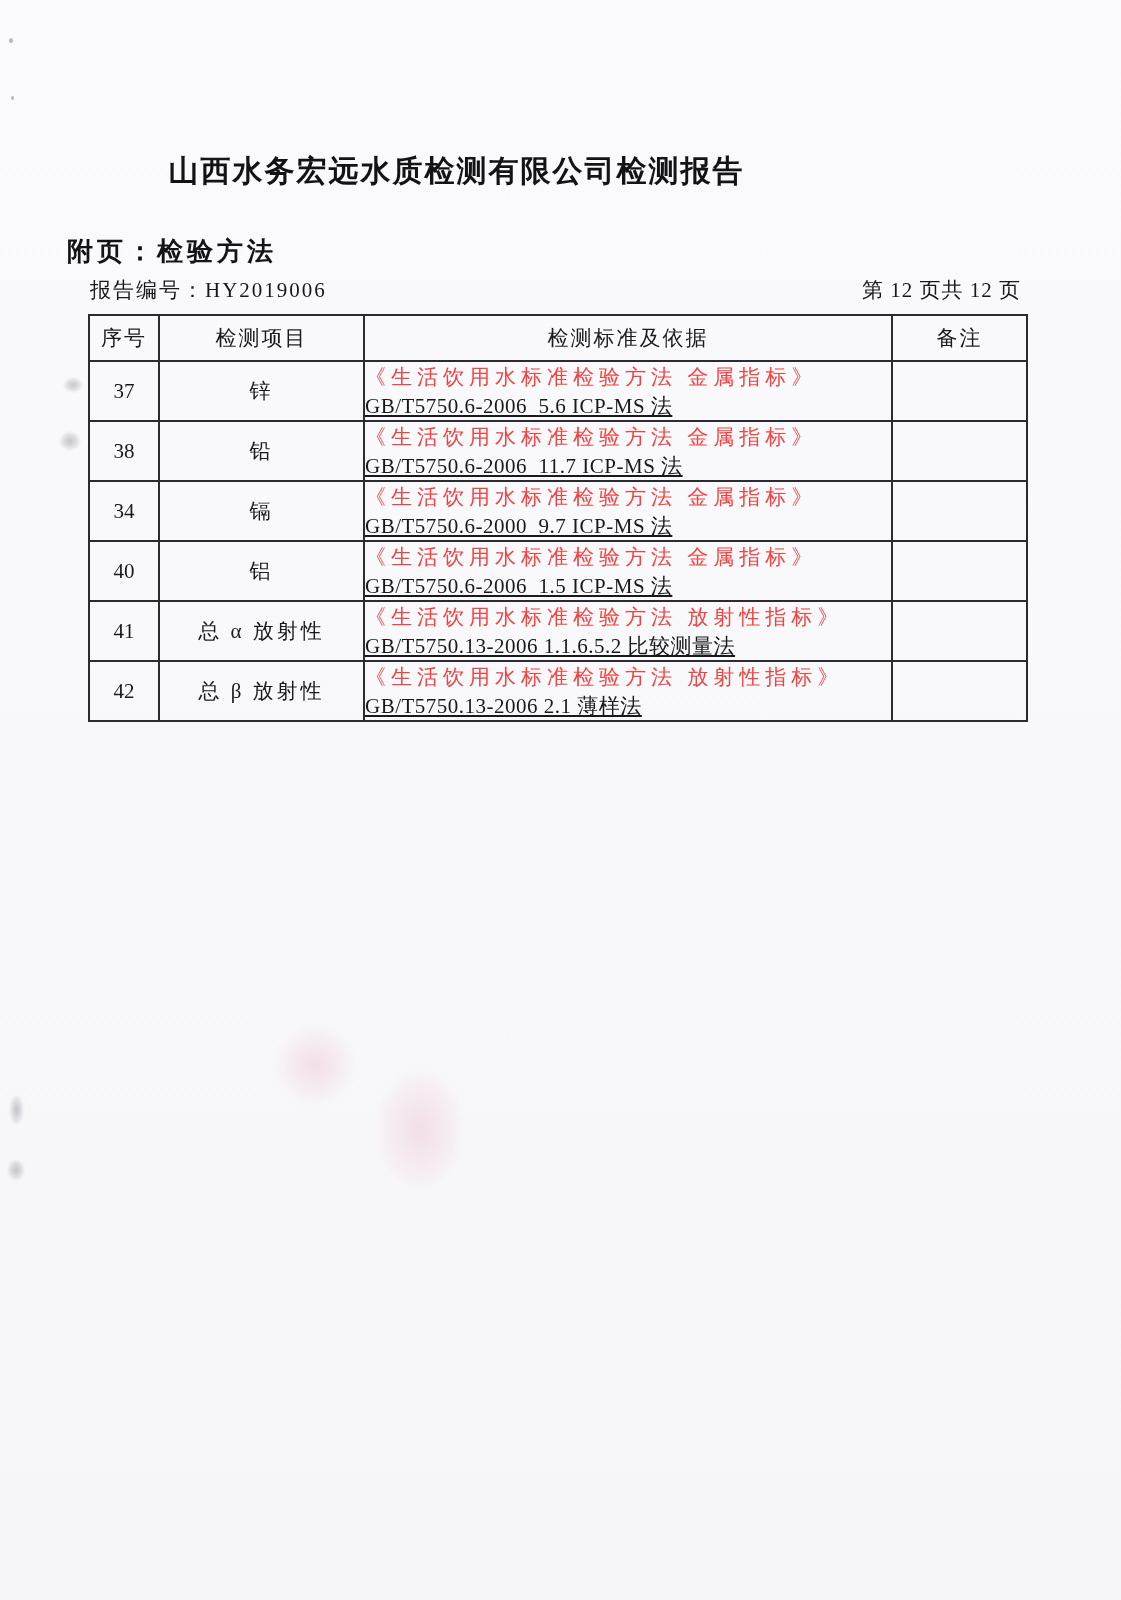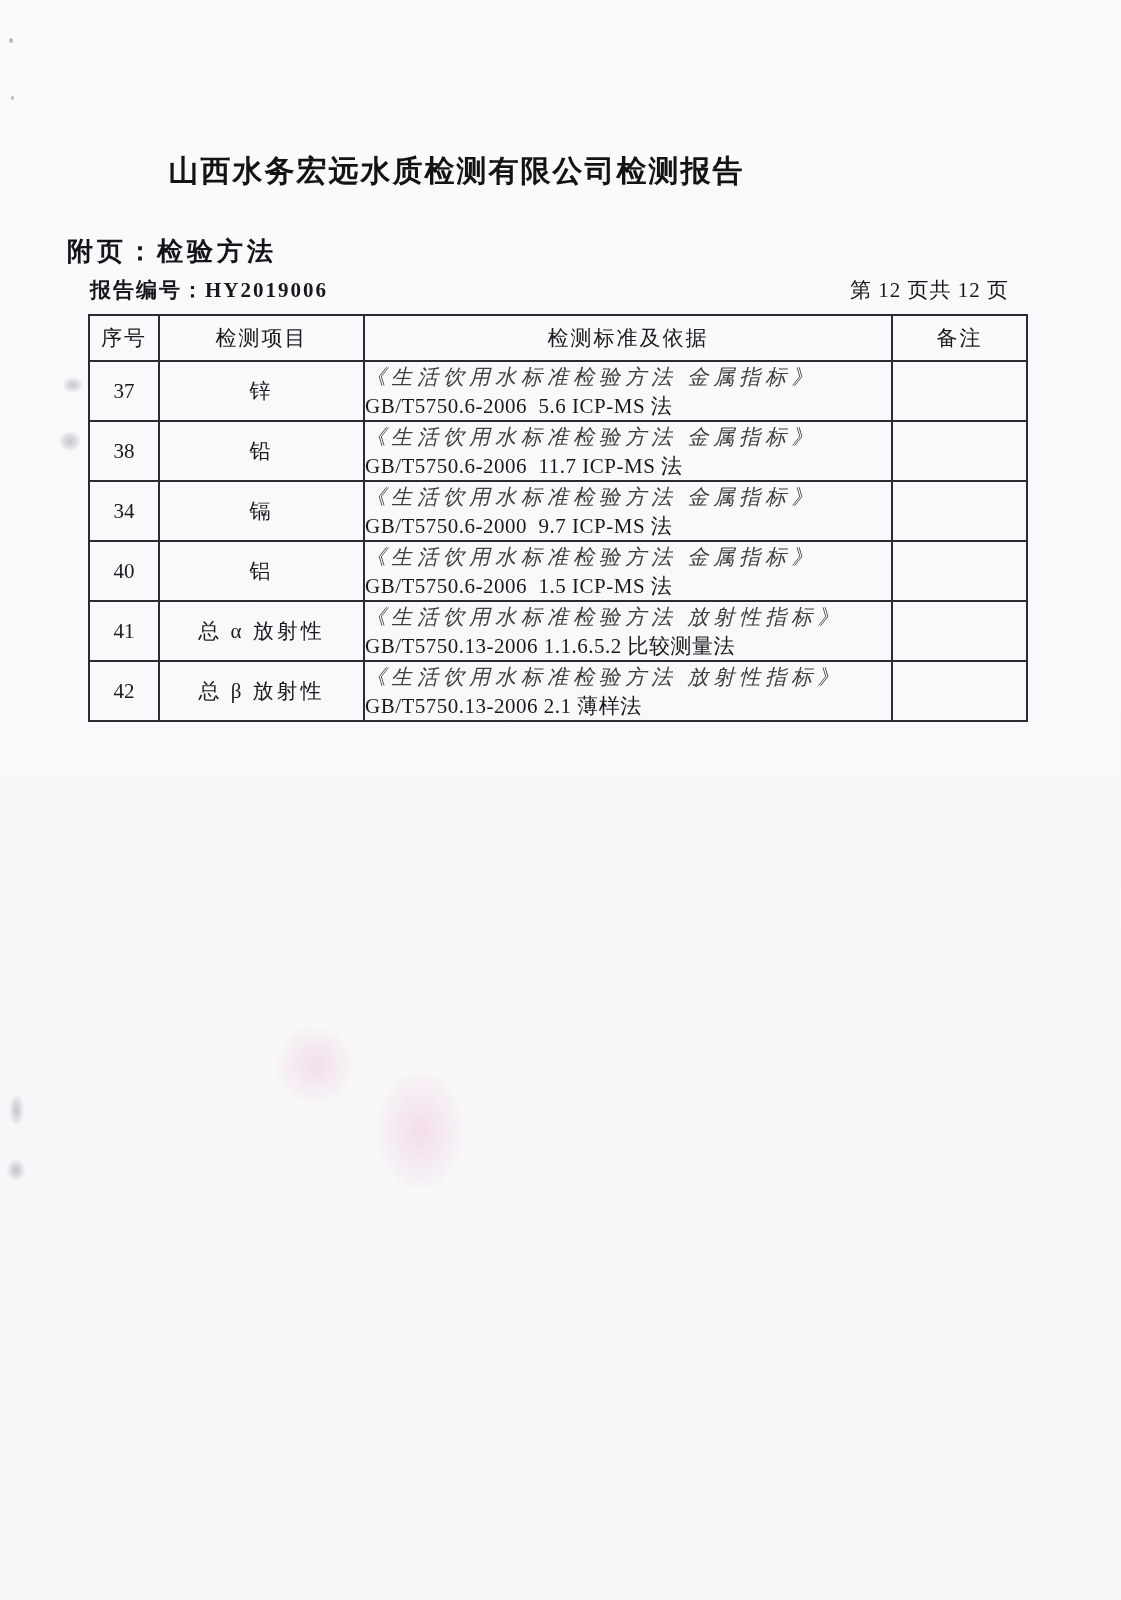--- a/index.html
+++ b/index.html
@@ -34,28 +34,28 @@
     font-weight: bold;
     letter-spacing: 4px;
     color: #141418;
     margin-top: 22px;
   }
   .report-line {
     position: absolute;
     top: 276px;
     left: 90px;
     font-size: 21px;
-    font-weight: 700;
+    font-weight: 400;
     letter-spacing: 2px;
     color: #18181c;
   }
   .page-indicator {
     position: absolute;
     top: 276px;
-    right: 112px;
+    right: 100px;
     font-size: 21px;
     letter-spacing: 1px;
     color: #18181c;
   }
   table.methods {
     position: absolute;
     top: 314px;
     left: 88px;
     width: 938px;
     border-collapse: collapse;
@@ -95,29 +95,29 @@
     letter-spacing: 3px;
   }
   td.cell-std {
     padding: 3px 8px 3px 10px;
   }
   .std-line1 {
     font-size: 21px;
     letter-spacing: 5px;
     white-space: pre;
     line-height: 29px;
-    color: #404040;
-    font-style: italic;
+    color: #ef4444;
   }
   .std-line2 {
     font-size: 21px;
     letter-spacing: 0.5px;
     white-space: pre;
     line-height: 28px;
     color: #19191d;
+    text-decoration: underline;
   }
   
   .artifact {
     position: absolute;
     pointer-events: none;
   }
   .smudge-gray {
     background: radial-gradient(ellipse at center, rgba(150,150,160,0.55) 0%, rgba(170,170,180,0.25) 55%, rgba(200,200,210,0) 100%);
     filter: blur(1px);
     border-radius: 50%;

